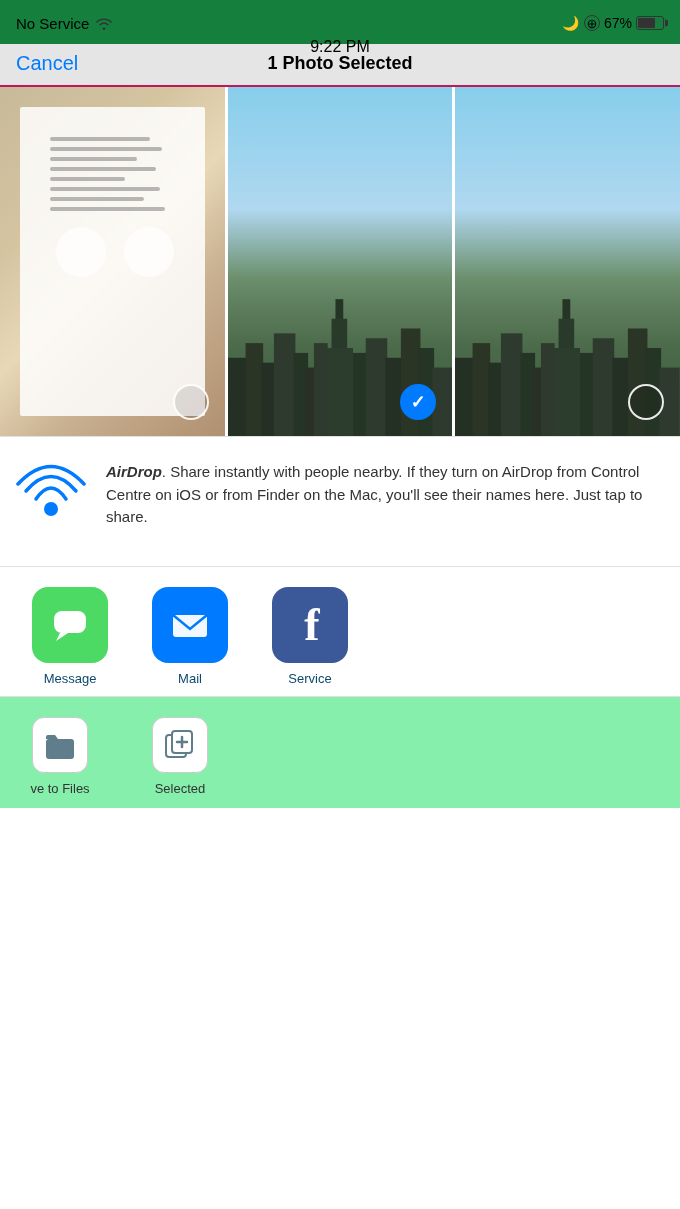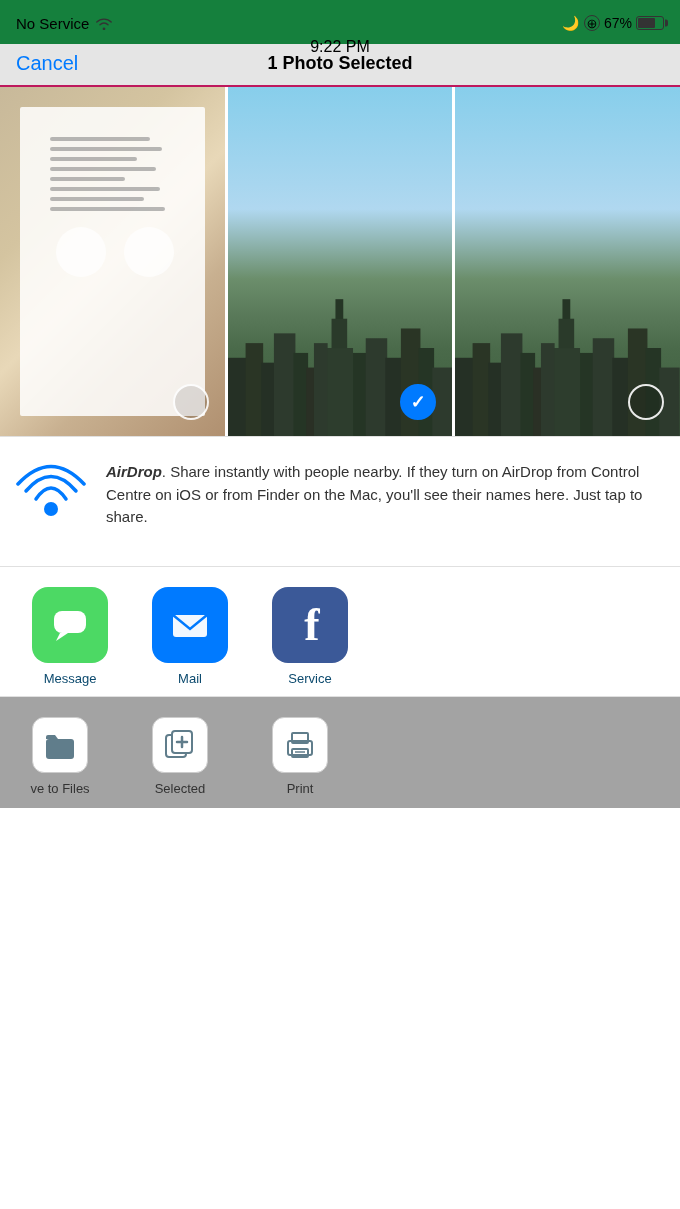--- a/index.html
+++ b/index.html
@@ -268,21 +268,21 @@
     .icon-mail { background: #007AFF; }
     .icon-facebook { background: #3b5998; }
     .icon-gdrive { background: #fff; border: 1px solid #e0e0e0; }
 
     
     .action-row {
       display: flex;
       padding: 20px 0 10px;
       gap: 0;
       overflow-x: auto;
-      background: #a3a3a3;
+      background: #86efac;
     }
     .action-item {
       display: flex;
       flex-direction: column;
       align-items: center;
       gap: 8px;
       min-width: 120px;
       cursor: pointer;
       padding: 0 10px;
     }
@@ -505,30 +505,14 @@
         <rect x="8" y="2" width="20" height="22" rx="3" fill="white" stroke="#607d8b" stroke-width="2"></rect>
 
         <line x1="18" y1="8" x2="18" y2="18" stroke="#607d8b" stroke-width="2.5" stroke-linecap="round"></line>
         <line x1="13" y1="13" x2="23" y2="13" stroke="#607d8b" stroke-width="2.5" stroke-linecap="round"></line>
       </svg>
     </div>
     <span class="action-label">Selected</span>
   </div>
 
 
-  <div class="action-item">
-    <div class="action-icon-wrap">
-      <svg width="32" height="32" viewBox="0 0 32 32">
-
-        <rect x="4" y="12" width="24" height="14" rx="2" fill="none" stroke="#607d8b" stroke-width="2"></rect>
-
-        <rect x="8" y="4" width="16" height="10" rx="1" fill="none" stroke="#607d8b" stroke-width="2"></rect>
-
-        <rect x="8" y="20" width="16" height="8" rx="1" fill="none" stroke="#607d8b" stroke-width="2"></rect>
-
-        <line x1="11" y1="23" x2="21" y2="23" stroke="#607d8b" stroke-width="1.5"></line>
-        <line x1="11" y1="26" x2="18" y2="26" stroke="#607d8b" stroke-width="1.5"></line>
-      </svg>
-    </div>
-    <span class="action-label">Print</span>
-  </div>
 
 </div>
 
 </body></html>

